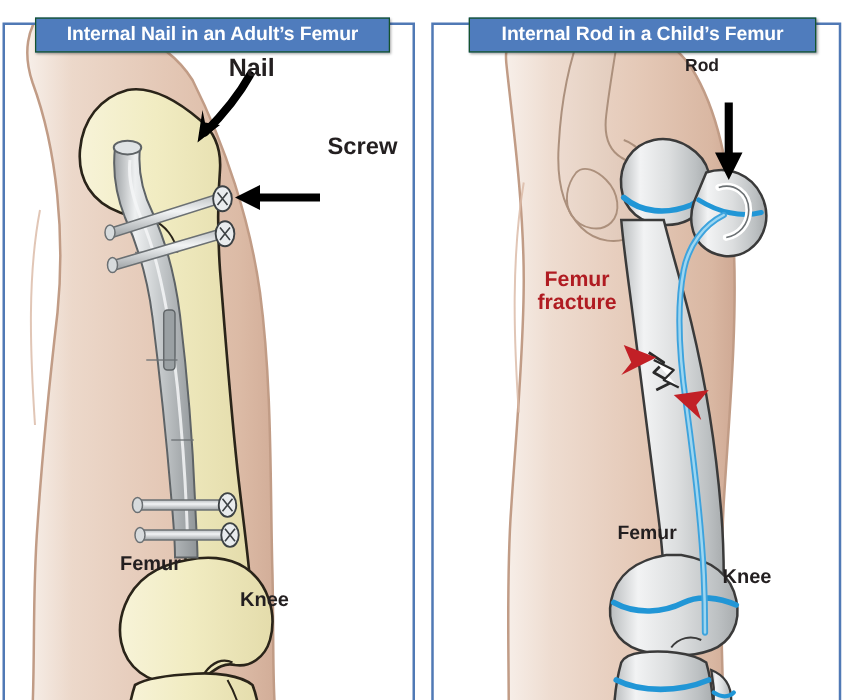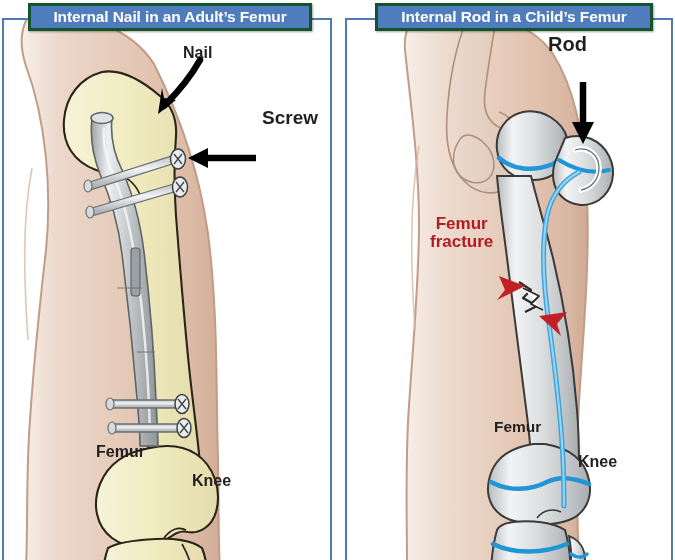--- a/index.html
+++ b/index.html
@@ -21,24 +21,24 @@
     background:#ffffff;
     box-sizing:border-box;
     overflow:hidden;
   }
   .panel.left{left:2px;width:330px;}
   .panel.right{left:345px;width:328px;}
 
   
   .title-bar{
     position:absolute;
-    top:3px;
+    top:14px;
     height:28px;
     background:#4f7cbd;
-    border:3px solid #14532d;
+    border:1px solid #14532d;
     box-shadow:1px 1px 2px rgba(0,0,0,.35);
     color:#ffffff;
     font-size:15.5px;
     font-weight:bold;
     letter-spacing:-0.1px;
     display:flex;align-items:center;justify-content:center;
     z-index:5;
     box-sizing:border-box;
     white-space:nowrap;
   }
@@ -340,29 +340,29 @@
         <path d="M 178 266 L 152 256 L 158 270 L 150 280 Z" fill="#c22026"></path>
         <path d="M 192 296 L 220 292 L 210 304 L 214 316 Z" fill="#c22026"></path>
       </g>
     </svg>
     </div>
   </div>
 
   <div class="title-bar left">Internal Nail in an Adult’s Femur</div>
   <div class="title-bar right">Internal Rod in a Child’s Femur</div>
 
-  <div class="lbl" style="left:183px;top:45px;font-size:16px;">Nail</div>
+  <div class="lbl" style="left:183px;top:45px;font-size:20px;">Nail</div>
 
   <div class="lbl" style="left:262px;top:108px;font-size:19px;">Screw</div>
 
   <div class="lbl" style="left:96px;top:444px;font-size:16px;">Femur</div>
 
   <div class="lbl" style="left:192px;top:473px;font-size:16px;">Knee</div>
 
-  <div class="lbl" style="left:548px;top:34px;font-size:20px;">Rod</div>
+  <div class="lbl" style="left:548px;top:45px;font-size:14px;">Rod</div>
 
   <div class="lbl red" style="left:430px;top:215px;font-size:17px;text-align:center;">
     <div>Femur</div>
     <div>fracture</div>
   </div>
 
   <div class="lbl" style="left:494px;top:419px;font-size:15.5px;">Femur</div>
 
   <div class="lbl" style="left:578px;top:454px;font-size:16px;">Knee</div>
 

